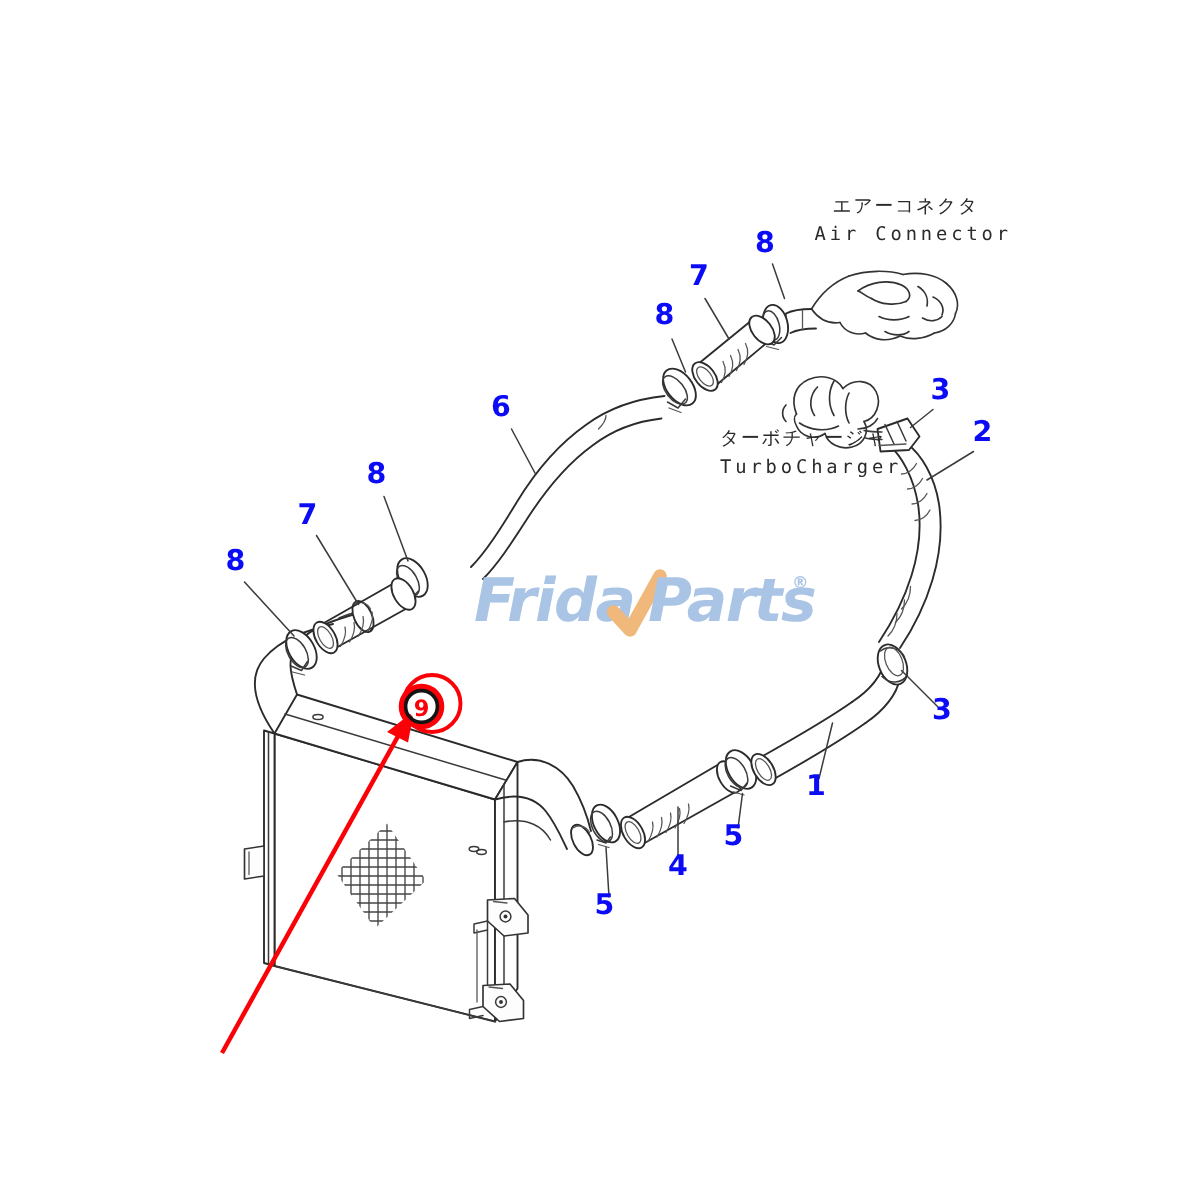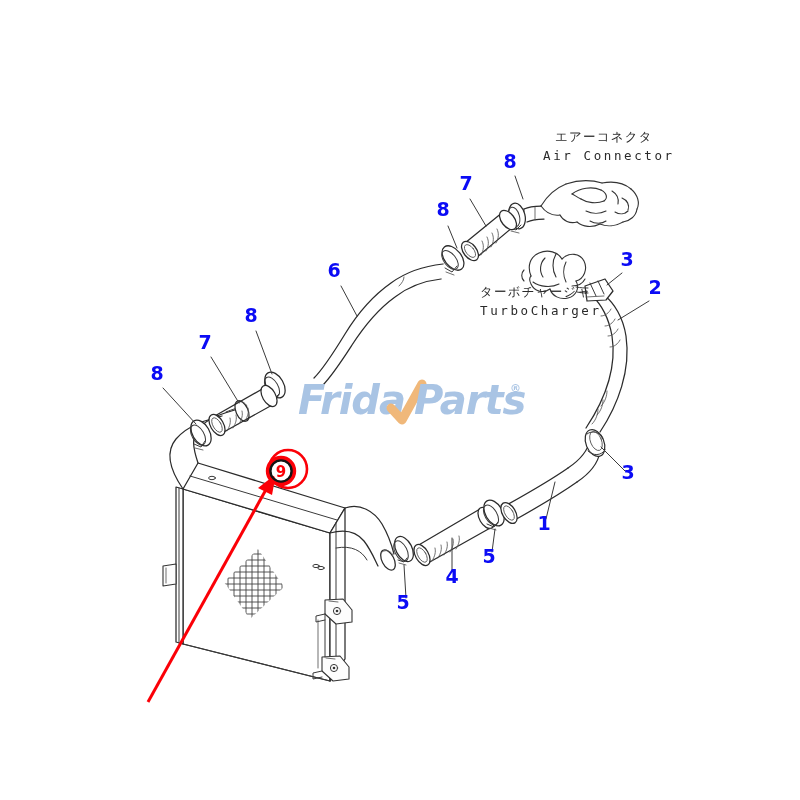--- a/index.html
+++ b/index.html
@@ -40,21 +40,21 @@
   .callout-ring{fill:none;stroke:#fb0007;stroke-width:2.6;}
   .callout-black{fill:none;stroke:#141414;stroke-width:4.2;}
   .callout-red{fill:none;stroke:#fb0007;stroke-width:3.4;}
   .callout-num{
     font-family:"DejaVu Sans","Liberation Sans",sans-serif;
     font-weight:bold;font-size:15px;fill:#fb0007;text-anchor:middle;
   }
 
   
   #wm{
-    position:absolute;left:298px;top:378px;width:222px;height:44px;
+    position:absolute;left:316px;top:378px;width:222px;height:44px;
     pointer-events:none;
   }
   #wm .wm-text{
     font-family:"DejaVu Sans","Liberation Sans",sans-serif;
     font-style:italic;font-weight:bold;font-size:40px;
     fill:#a9c4e4;letter-spacing:-1px;
   }
   #wm .wm-swoosh{fill:none;stroke:#f0b87a;stroke-width:9;stroke-linecap:round;stroke-linejoin:round;}
   #wm .wm-reg{
     font-family:"DejaVu Sans",sans-serif;font-size:11px;fill:#a9c4e4;font-weight:bold;

